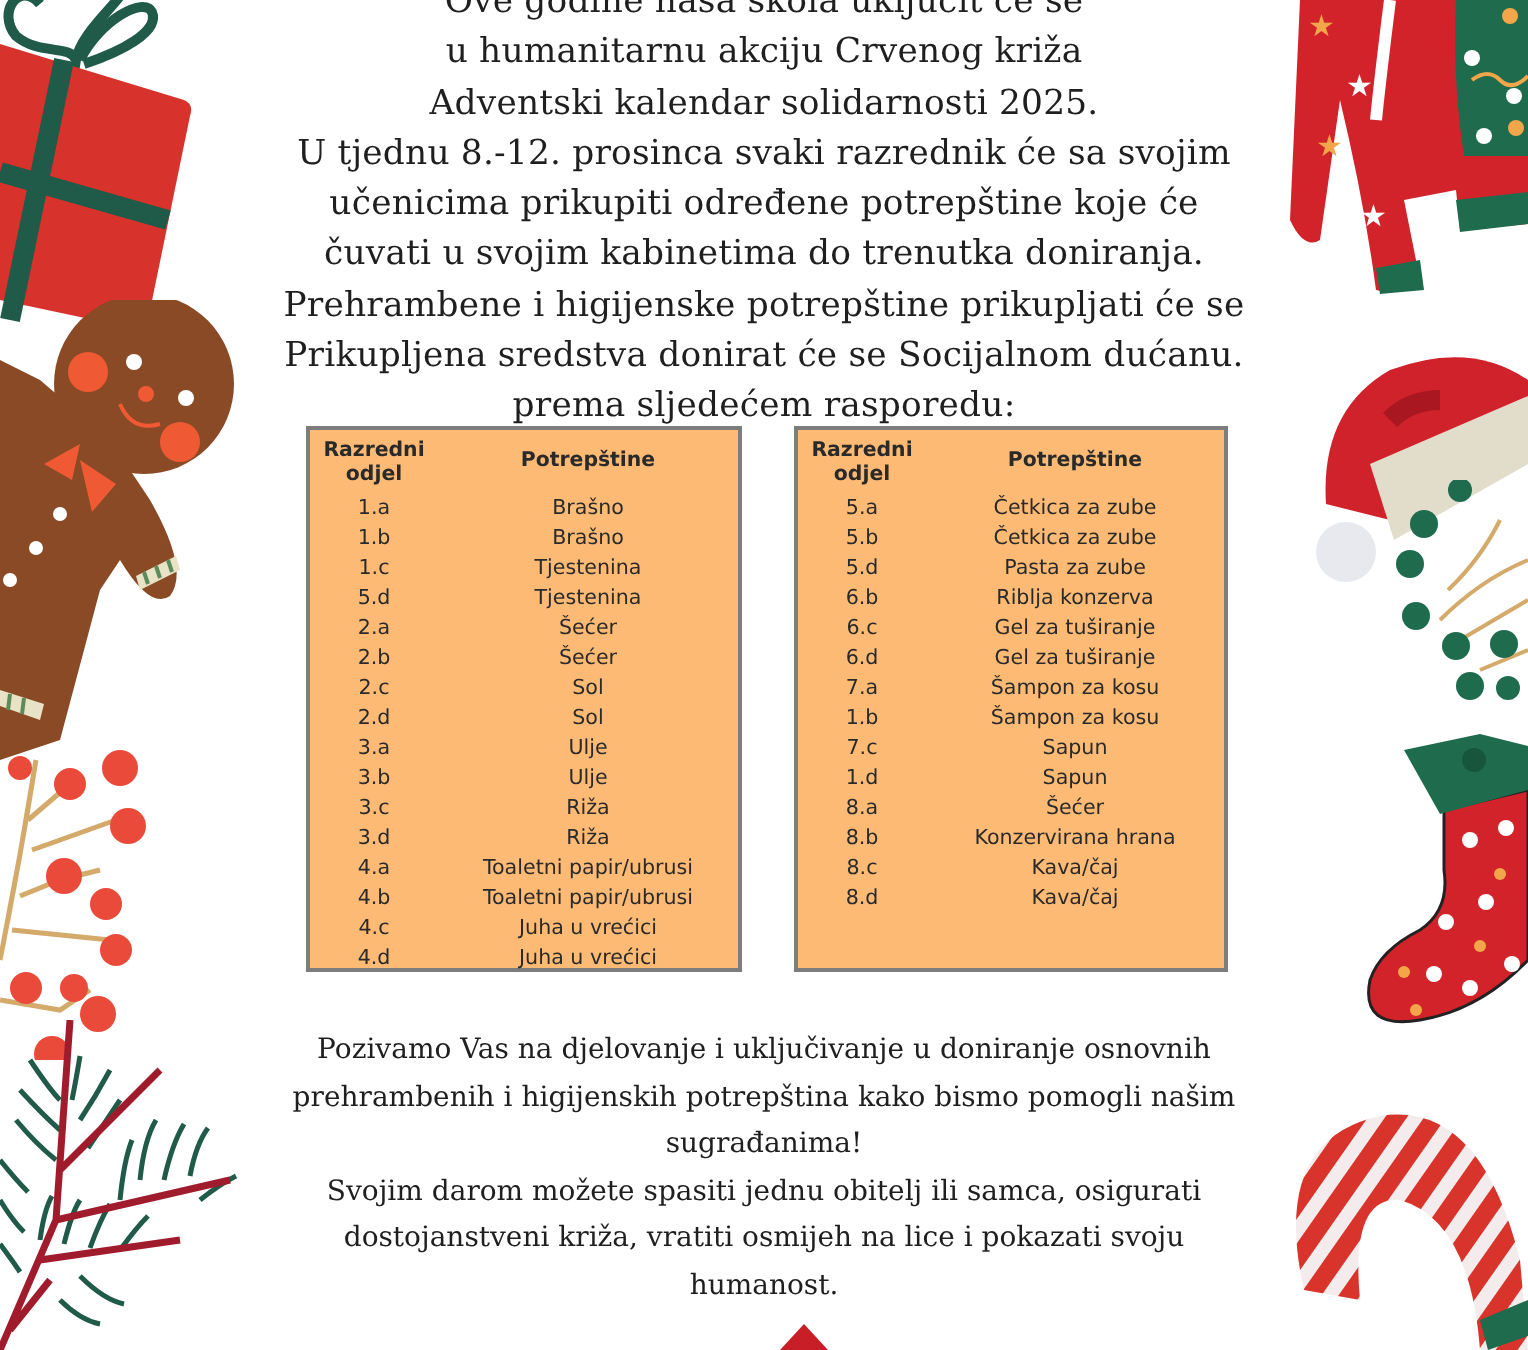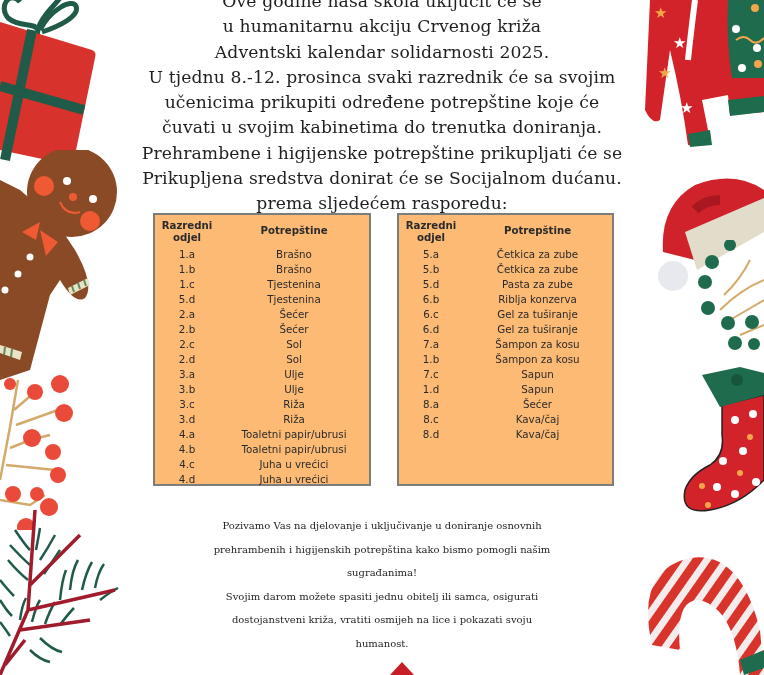--- a/index.html
+++ b/index.html
@@ -24,21 +24,21 @@
   }
   .tbl1 { left:153px; width:218px; }
   .tbl2 { left:397px; width:217px; }
   .tbl table { border-collapse:collapse; width:100%; }
   .tbl th { font-size:10.2px; line-height:12px; padding:0; height:30px; font-weight:bold; }
   .tbl td { font-size:10.3px; line-height:15px; height:15px; padding:0; text-align:center; font-weight:normal; }
   .tbl td.c1 { width:64px;margin-left:36px; }
   .tbl th.h1 { width:64px; padding-top:2px; }
   .outro {
     position:absolute; left:112px; width:540px; top:514px;
-    text-align:center; font-size:10px; line-height:23.5px; color:#1f1f1f;
+    text-align:center; font-size:14px; line-height:23.5px; color:#1f1f1f;
   }
   .outro div { white-space:nowrap; }
 </style>
 </head>
 <body>
 
 <svg class="deco" style="left:0;top:0" width="110" height="170" viewBox="0 0 110 170">
   <path d="M20 2 C10 -10 -2 6 8 18 C20 28 35 22 38 30 C40 18 55 5 60 -2" fill="none" stroke="#1f5b48" stroke-width="5"></path>
   <path d="M40 30 C50 10 72 -2 76 6 C80 16 60 26 42 32" fill="none" stroke="#1f5b48" stroke-width="5"></path>
   <path d="M0 22 L92 50 Q97 52 95 58 L74 160 Q72 166 66 164 L0 150 Z" fill="#d7322c"></path>
@@ -301,20 +301,24 @@
         </tr>
       <tr>
           <td class="c1">1.d</td>
           <td>Sapun</td>
         </tr>
       <tr>
           <td class="c1">8.a</td>
           <td>Šećer</td>
         </tr>
       <tr>
+          <td class="c1">8.b</td>
+          <td>Konzervirana hrana</td>
+        </tr>
+      <tr>
           <td class="c1">8.c</td>
           <td>Kava/čaj</td>
         </tr>
       <tr>
           <td class="c1">8.d</td>
           <td>Kava/čaj</td>
         </tr>
     </tbody>
   </table>
 </div>

